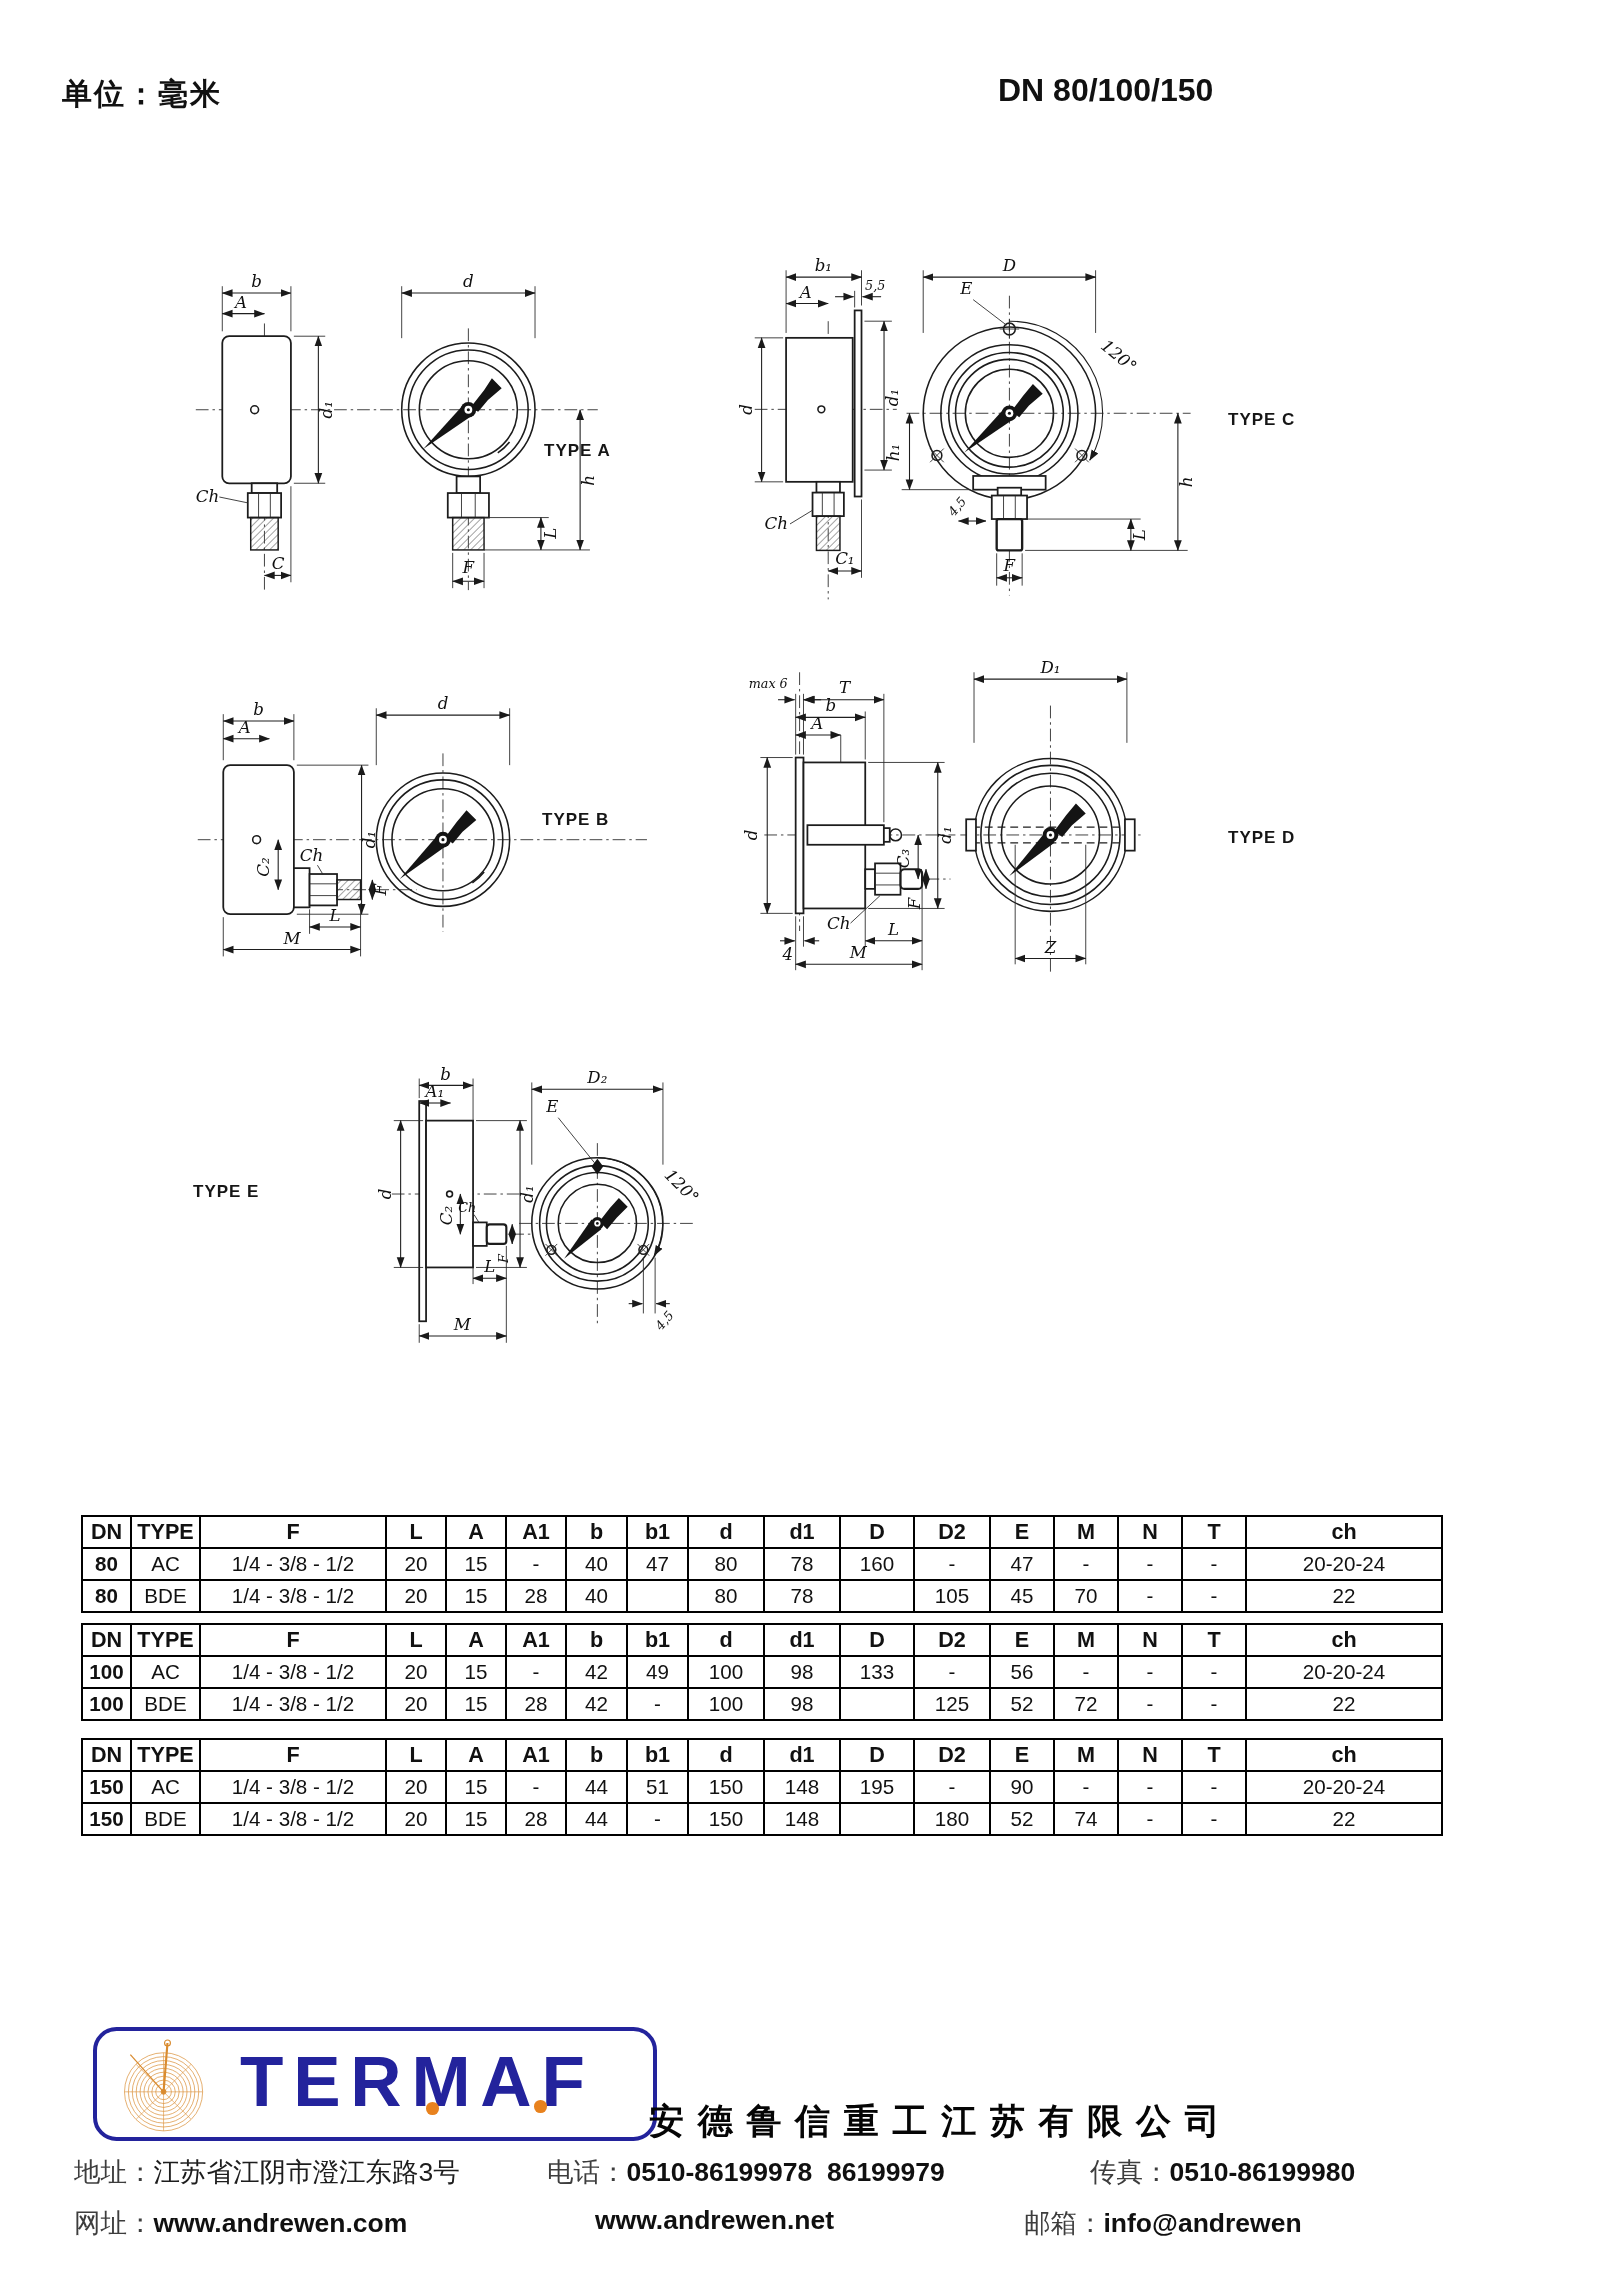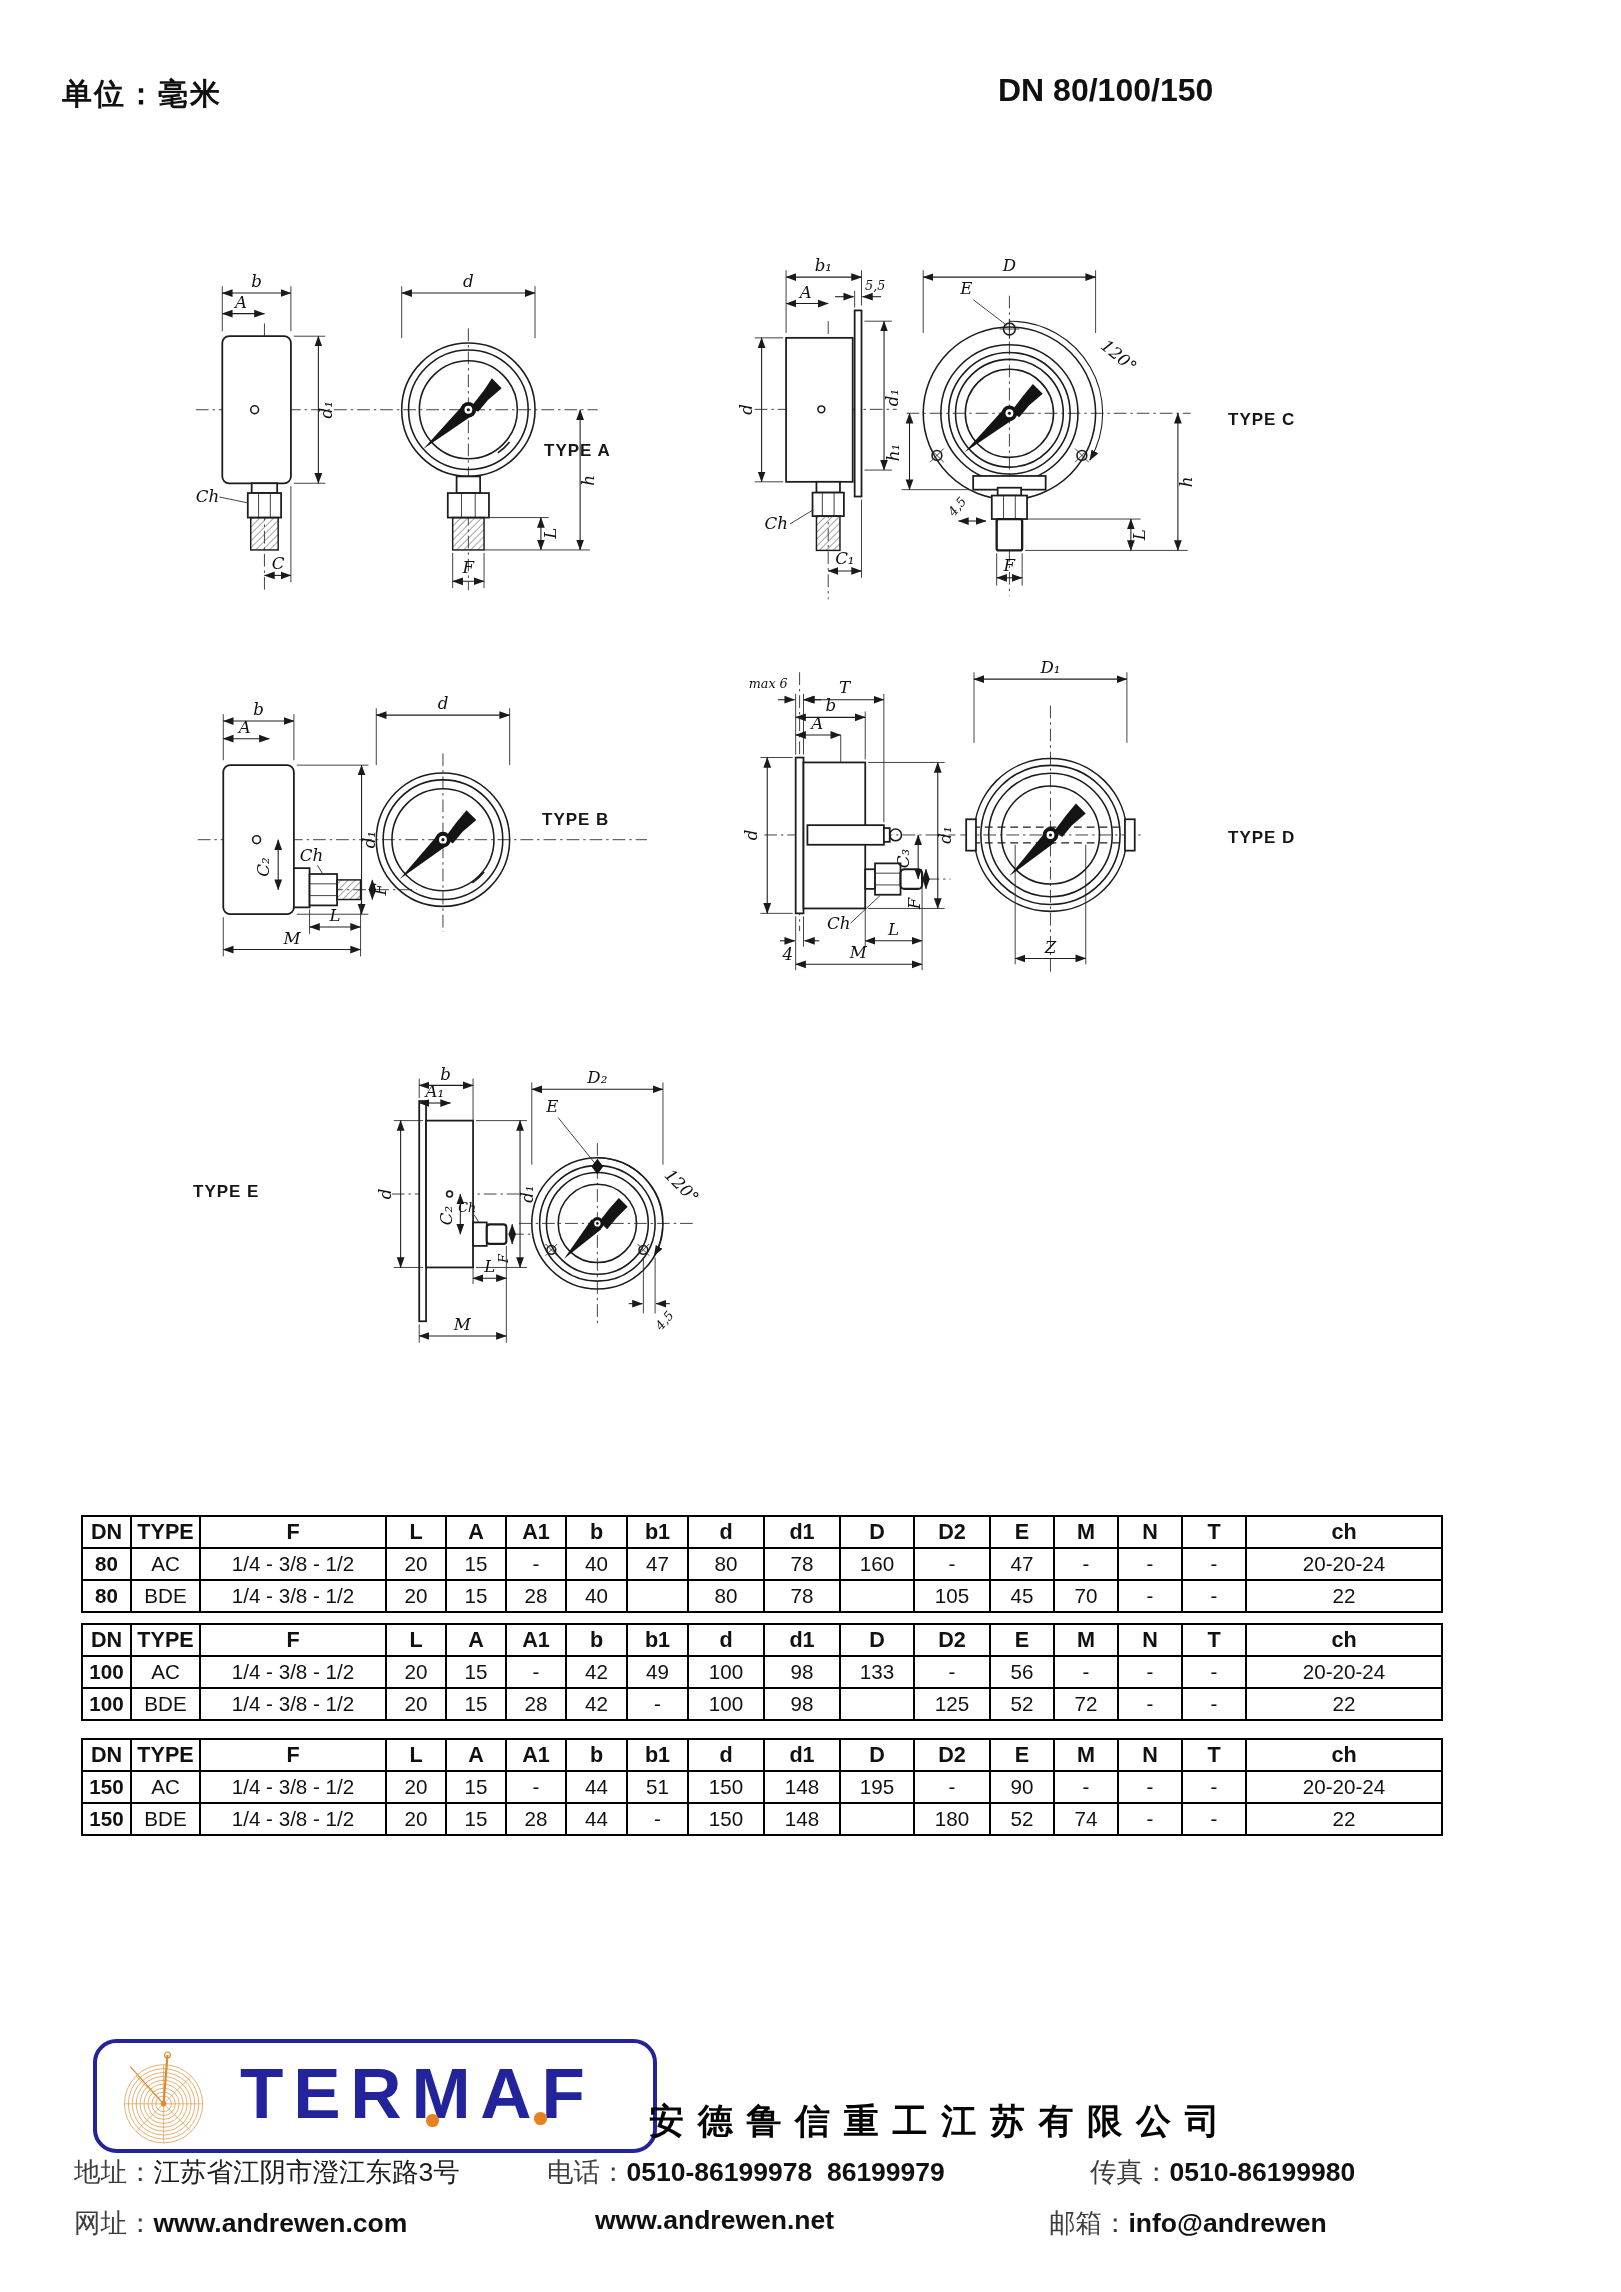--- a/index.html
+++ b/index.html
@@ -20,21 +20,21 @@
   .lbl-sm{font:italic 13px "DejaVu Serif",serif;fill:#101010;}
   
   .spec-table{position:absolute;left:81px;width:1359px;border-collapse:collapse;table-layout:fixed;
               background:#fff;border:2.9px solid #000;}
   .spec-table th,.spec-table td{border:2px solid #000;text-align:center;font-size:20.6px;
               height:30px;padding:0;white-space:nowrap;overflow:hidden;}
   .spec-table th{font-weight:bold;font-size:21.6px;}
   .spec-table td.dncol{font-weight:bold;}
   
   .logo-box{position:absolute;left:93px;top:2027px;width:564px;height:114px;background:#fff;
-            border:4.9px solid #23239c;border-radius:23.5px;box-sizing:border-box;margin-top:12px;}
+            border:4.9px solid #23239c;border-radius:23.5px;box-sizing:border-box;}
   .logo-text{position:absolute;left:143px;top:9.8px;font-size:71px;font-weight:bold;
              letter-spacing:9.8px;color:#23239c;font-family:"Liberation Sans",sans-serif;}
   .logo-dot{position:absolute;width:12.7px;height:12.7px;border-radius:50%;background:#e8821e;}
   .company{position:absolute;left:649px;top:2098px;font-size:35px;font-weight:bold;
            letter-spacing:13.7px;color:#050505;}
   .fline{position:absolute;font-size:26.5px;}
   .flabel{color:#3d3d3d;}
   .fval{font-weight:bold;color:#101010;white-space:pre;}
   .fval-n{color:#1d1d1d;white-space:pre;}
 </style>
@@ -681,17 +681,17 @@
   <div class="company">安德鲁信重工江苏有限公司</div>
 
   <div class="fline" style="left:0;top:2154px;width:1621px">
     <span style="position:absolute;left:74px"><span class="flabel">地址：</span><span class="fval-n">江苏省江阴市澄江东路3号</span></span>
     <span style="position:absolute;left:547px"><span class="flabel">电话：</span><span class="fval">0510-86199978  86199979</span></span>
     <span style="position:absolute;left:1090px"><span class="flabel">传真：</span><span class="fval">0510-86199980</span></span>
   </div>
   <div class="fline" style="left:0;top:2205px;width:1621px">
     <span style="position:absolute;left:74px"><span class="flabel">网址：</span><span class="fval">www.andrewen.com</span></span>
     <span style="position:absolute;left:595px"><span class="fval">www.andrewen.net</span></span>
-    <span style="position:absolute;left:1049px"><span class="flabel">邮箱：</span><span class="fval">info@andrewen</span></span>
+    <span style="position:absolute;left:1024px"><span class="flabel">邮箱：</span><span class="fval">info@andrewen</span></span>
   </div>
 
 </div>
 
 
 </body></html>

